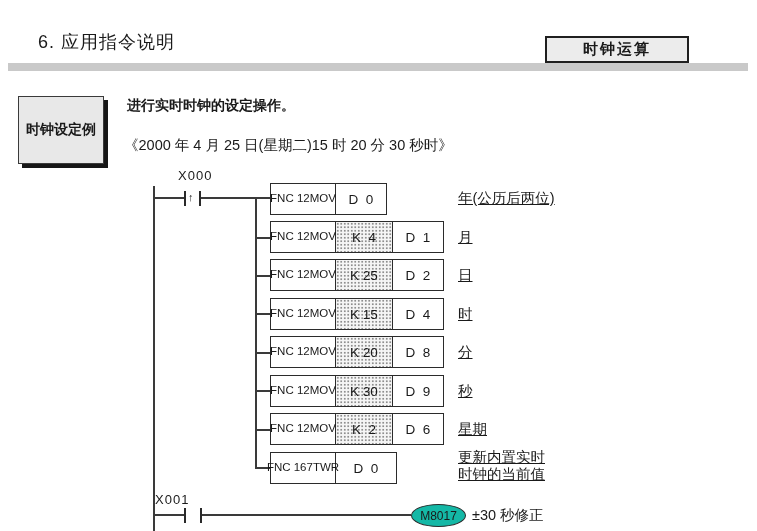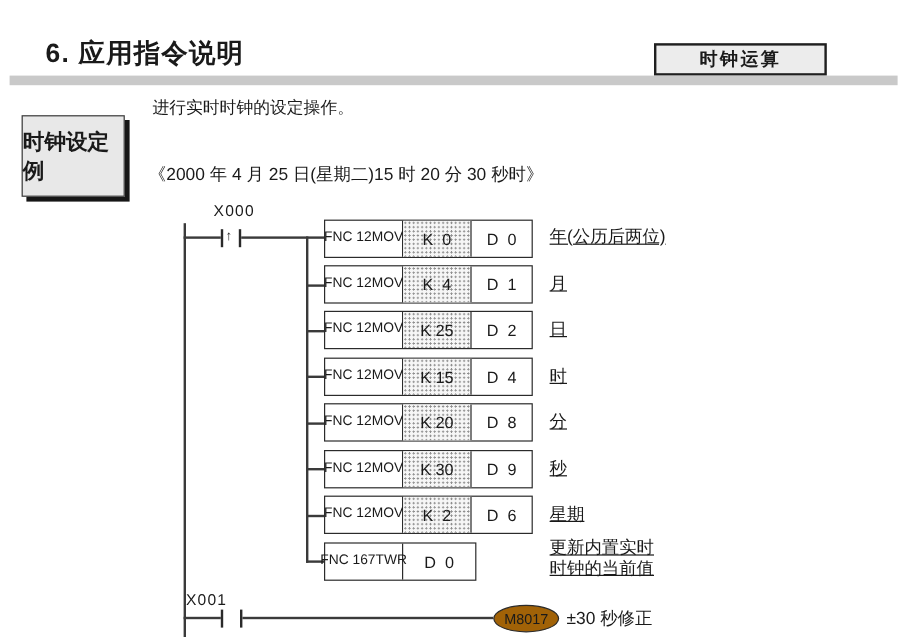--- a/index.html
+++ b/index.html
@@ -1,50 +1,50 @@
 <!DOCTYPE html>
 <html><head>
 <meta charset="utf-8">
 <style>
   html,body{margin:0;padding:0;background:#fff;}
   #page{position:relative;width:757px;height:531px;background:#ffffff;overflow:hidden;
         font-family:"Liberation Sans","DejaVu Sans",sans-serif;color:#1a1a1a;}
   .abs{position:absolute;}
 
   
-  #page-title{left:38px;top:30px;font-size:22px;font-weight:bold;letter-spacing:1px;}
+  #page-title{left:38px;top:30px;font-size:18px;font-weight:normal;letter-spacing:1px;}
   #tag-box{left:545px;top:36px;width:140px;height:23px;background:#ececec;border:2px solid #1f1f1f;
            display:flex;align-items:center;justify-content:center;font-size:15px;font-weight:bold;letter-spacing:2px;}
   #header-rule{left:8px;top:63px;width:740px;height:8px;background:#c9c9c9;}
 
   
   #side-box{left:18px;top:96px;width:84px;height:66px;background:#e8e8e8;border:1px solid #3a3a3a;
             box-shadow:4px 4px 0 0 #161616;display:flex;align-items:center;justify-content:center;
-            font-size:18px;font-weight:bold;}
-  #intro-line1{left:127px;top:81px;font-size:14px;font-weight:normal;}
+            font-size:14px;font-weight:bold;}
+  #intro-line1{left:127px;top:97px;font-size:14px;font-weight:bold;}
   #intro-line2{left:124px;top:136px;font-size:14.5px;}
 
   
   .hline{background:#3a3a3a;height:2px;}
   .vline{background:#3a3a3a;width:2px;}
   .contact-bar{background:#2a2a2a;width:2px;height:15px;}
   .dev-label{font-size:13px;letter-spacing:1px;}
 
   .block{position:absolute;left:270px;display:flex;border:1.5px solid #2b2b2b;background:#fff;height:30px;}
   .cell-fnc{width:64px;display:flex;flex-direction:row;align-items:center;justify-content:center;
             font-size:11.5px;line-height:1.2;border-right:1.5px solid #2b2b2b;white-space:pre;}
   .cell-k{width:56px;display:flex;align-items:center;justify-content:center;border-right:1.5px solid #2b2b2b;
           font-size:13.5px;white-space:pre;background-color:#f6f6f6;
           background-image:radial-gradient(circle,#8e8e8e 0.7px,transparent 0.9px);background-size:3.5px 3.5px;}
   .cell-d{width:50px;display:flex;align-items:center;justify-content:center;font-size:13.5px;white-space:pre;}
   .cell-d-wide{width:60px;display:flex;align-items:center;justify-content:center;font-size:13.5px;white-space:pre;}
   .rung-comment{position:absolute;left:458px;font-size:14.5px;white-space:pre-line;line-height:17px;text-decoration:underline;}
 
   #coil-oval{left:411px;top:504px;width:53px;height:21px;border:1.5px solid #2b2b2b;border-radius:50%;
-             display:flex;align-items:center;justify-content:center;font-size:12px;background:#a16207;}
+             display:flex;align-items:center;justify-content:center;font-size:12px;background:#14b8a6;}
   #coil-note{left:472px;top:506px;font-size:14.5px;}
   .arrow-glyph{font-size:11px;line-height:11px;}
 </style>
 </head>
 <body>
 
 <div id="page">
 
   <div class="abs" id="page-title">6. 应用指令说明</div>
   <div class="abs" id="tag-box">
@@ -73,21 +73,20 @@
     <div class="abs hline" style="left:255px;top:237px;width:15px;"></div>
     <div class="abs hline" style="left:255px;top:275px;width:15px;"></div>
     <div class="abs hline" style="left:255px;top:313px;width:15px;"></div>
     <div class="abs hline" style="left:255px;top:352px;width:15px;"></div>
     <div class="abs hline" style="left:255px;top:390px;width:15px;"></div>
     <div class="abs hline" style="left:255px;top:429px;width:15px;"></div>
     <div class="abs hline" style="left:255px;top:467px;width:15px;"></div>
 
     <div class="block" style="top:183px;">
       <div class="cell-fnc"><span>FNC 12</span><span>MOV</span></div>
-      <div class="cell-k">K  0</div>
       <div class="cell-d">D  0</div>
     </div>
     <div class="rung-comment" style="top:190px;">年(公历后两位)</div>
 
     <div class="block" style="top:221px;">
       <div class="cell-fnc"><span>FNC 12</span><span>MOV</span></div>
       <div class="cell-k">K  4</div>
       <div class="cell-d">D  1</div>
     </div>
     <div class="rung-comment" style="top:229px;">月</div>

